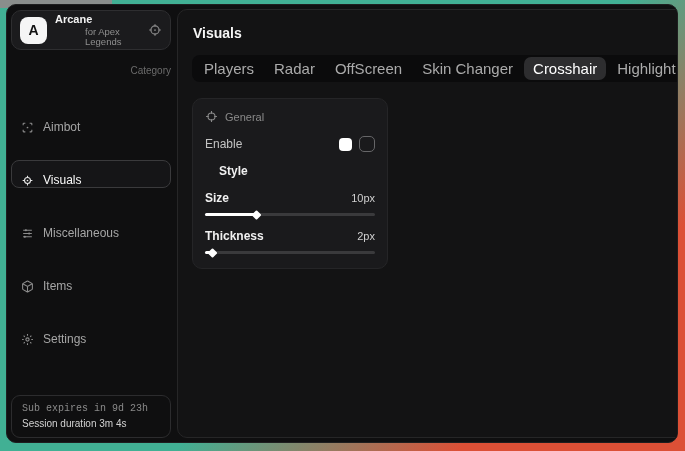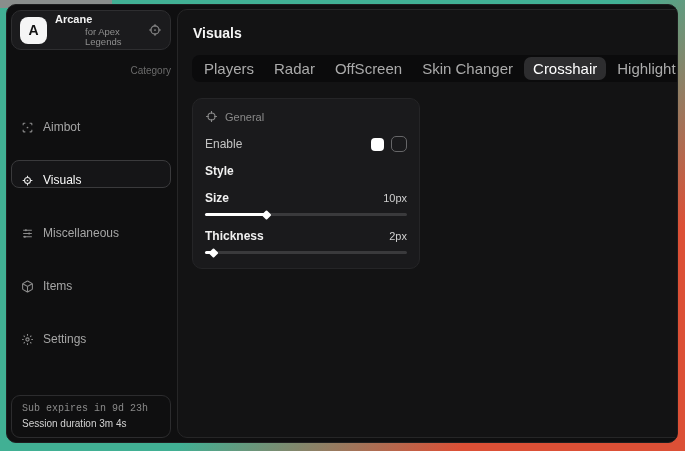--- a/index.html
+++ b/index.html
@@ -67,35 +67,35 @@
     background:#0b0b0c; border-radius:8px; padding:2px 3px;
   }
   .tab {
     color:#ababab; font-size:15px; padding:3px 9px; border-radius:7px; cursor:default;
     white-space:nowrap;
   }
   .tab.selected { background:#2d2d2f; color:#ffffff; }
 
   
   .card {
-    margin-top:16px; width:228px;
+    margin-top:16px; width:196px;
     background:#1a1a1c; border:1px solid #252527; border-radius:10px;
     padding:11px 12px 14px 12px;
   }
   .card-header { display:flex; align-items:center; gap:7px; color:#8a8a8a; font-size:11px; }
   .card-header .ch-icon { display:flex; color:#8a8a8a; }
 
   .row { display:flex; align-items:center; justify-content:space-between; }
   .row-enable { margin-top:13px; }
   .enable-label { color:#c3c3c3; font-size:12px; }
   .enable-controls { display:flex; align-items:center; gap:7px; }
   .checkbox-on { width:13px; height:13px; border-radius:4px; background:#ffffff; }
   .keybind-box { width:16px; height:16px; border-radius:5px; border:1px solid #666668; background:transparent; }
 
-  .row-style { margin-top:12px; }
+  .row-style { margin-top:12px;margin-left:14px; }
   .field-label { color:#f0f0f0; font-size:12px; font-weight:bold; }
   .select-pill {
     display:flex; align-items:center; gap:9px;
     background:#232325; border:1px solid #323234; border-radius:6px;
     padding:3px 8px 3px 10px;
   }
   .select-value { color:#9a9a9a; font-size:11px; }
   .select-clear { color:#d6d6d6; font-size:11px; line-height:1; display:flex; }
 
   .slider-block { margin-top:13px; }

